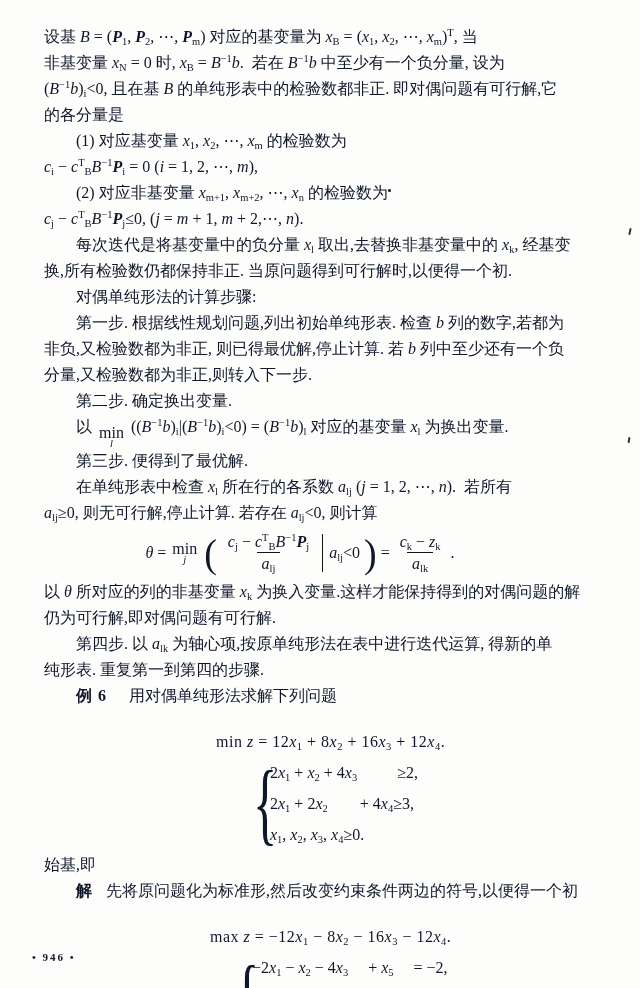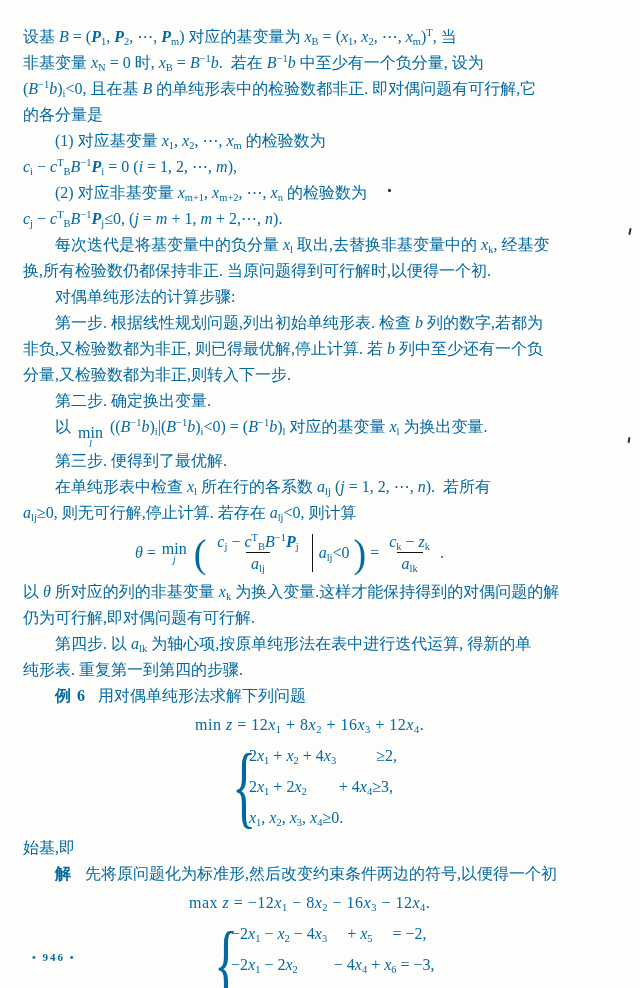--- a/index.html
+++ b/index.html
@@ -1,47 +1,47 @@
 <!DOCTYPE html>
 <html><head>
 <meta charset="utf-8">
 <style>
   html,body{margin:0;padding:0;background:#e8e8e8;}
   .page{
     position:relative;
     width:640px;height:988px;
     background:#fdfdfc;
-    color:#0369a1;
+    color:#0f172a;
     font-family:"Liberation Serif","DejaVu Serif",serif;
     font-size:16px;
     line-height:26px;
     box-sizing:border-box;
-    padding:24px 24px 0 23px;
+    padding:24px 24px 0 44px;
     overflow:hidden;
     -webkit-font-smoothing:none;
   }
   .line{white-space:nowrap;}
   .indent{padding-left:32px;}
   sub{font-size:10.5px;line-height:0;vertical-align:-3px;}
   sup{font-size:10.5px;line-height:0;vertical-align:6px;}
   b{font-weight:bold;}
   .center-formula{text-align:left;margin:0 40px 0 0;}
-  .obj-formula{margin:3px 0 2px 172px;letter-spacing:.5px;}
+  .obj-formula{margin:20px 0 2px 172px;letter-spacing:.5px;}
   .minstack{display:inline-flex;flex-direction:column;align-items:center;vertical-align:-6px;line-height:13px;margin:0 3px;}
   .minstack .msub{font-size:10.5px;font-style:italic;line-height:9px;}
   .theta-row{display:flex;align-items:center;justify-content:center;margin:5px 60px 5px 0;gap:3px;}
   .frac{display:inline-flex;flex-direction:column;align-items:center;vertical-align:middle;margin:0 2px;}
   .frac .num{padding:0 5px;line-height:21px;}
   .frac .den{border-top:1.5px solid #141414;padding:1px 5px 0 5px;line-height:20px;}
   .bigparen{font-size:38px;font-weight:400;line-height:1;transform:scaleY(1.08);padding:0 1px;}
   .vbar{width:0;border-left:1.5px solid #141414;height:38px;margin:0 3px;}
   .system{display:flex;align-items:center;margin:2px 0 2px 204px;}
   .brace{font-size:92px;line-height:.95;font-weight:300;transform:scaleX(.55);transform-origin:center;width:22px;flex:none;}
   .sysline{line-height:31px;white-space:nowrap;}
-  .ex-label{font-weight:bold;margin-right:12px;letter-spacing:1px;}
+  .ex-label{font-weight:bold;margin-right:22px;letter-spacing:1px;}
   .sol-label{font-weight:bold;margin-right:14px;}
   .page-number{position:absolute;left:32px;top:944px;font-weight:bold;letter-spacing:2px;font-size:11px;}
   .speck{position:absolute;background:#333;border-radius:1px;}
   .speck.s1{left:629px;top:228px;width:2px;height:7px;transform:rotate(12deg);}
   .speck.s2{left:628px;top:437px;width:2px;height:6px;transform:rotate(10deg);}
   .speck.s3{left:388px;top:189px;width:3px;height:3px;}
 </style>
 </head>
 <body>
 

